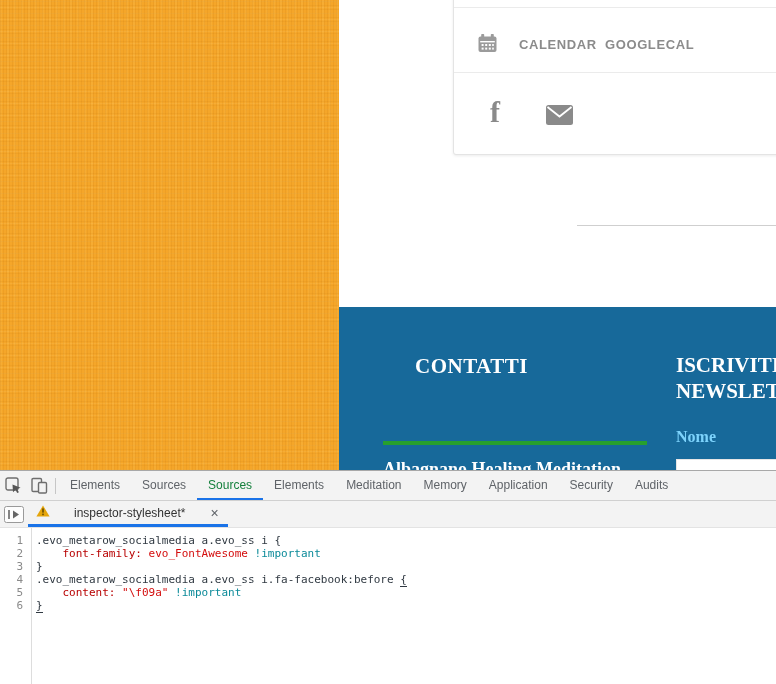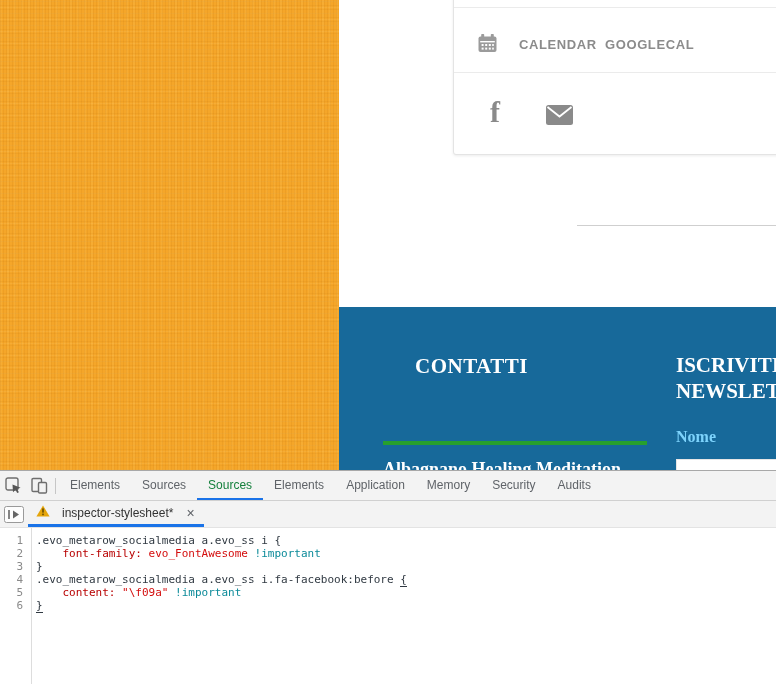--- a/index.html
+++ b/index.html
@@ -80,21 +80,21 @@
     display:flex;align-items:center;padding:0 11px;cursor:pointer;
     color:#5f6368;border-bottom:2px solid transparent;box-sizing:border-box;
   }
   .dt-tab.selected{color:#15803d;border-bottom-color:#1a73e8;}
   .dt-filebar{
     height:27px;background:#f3f3f3;border-bottom:1px solid #e3e3e3;
     display:flex;align-items:stretch;box-sizing:border-box;
   }
   .dt-navbtn{display:flex;align-items:center;justify-content:center;width:28px;cursor:pointer;}
   .dt-filetab{
-    display:flex;align-items:center;gap:12px;padding:0 8px;cursor:pointer;
+    display:flex;align-items:center;gap:24px;padding:0 8px;cursor:pointer;
     color:#333;border-bottom:3px solid #1a73e8;box-sizing:border-box;
   }
   .dt-filetab .close{color:#5f6368;font-size:14px;line-height:1;cursor:pointer;padding:0 1px;}
   .dt-editor{display:flex;height:156px;background:#fff;
     font-family:"DejaVu Sans Mono","Liberation Mono",monospace;font-size:11px;line-height:13px;}
   .dt-gutter{
     width:32px;border-right:1px solid #ddd;box-sizing:border-box;
     padding:6px 8px 0 0;text-align:right;color:#8a8a8a;flex:none;
   }
   .dt-code{margin:0;padding:6px 12px 0 4px;white-space:pre;color:#303942;flex:1;}
@@ -176,22 +176,23 @@
         <rect x="1" y="1.5" width="9.5" height="13" rx="1.2" fill="none" stroke="#6e6e6e" stroke-width="1.4"></rect>
         <rect x="7.5" y="5.5" width="8" height="10.5" rx="1.2" fill="#f3f3f3" stroke="#6e6e6e" stroke-width="1.4"></rect>
       </svg>
     </span>
     <span class="dt-sep"></span>
     <div class="dt-tabs" id="dt-tabs">
         <span class="dt-tab">Elements</span>
         <span class="dt-tab">Sources</span>
         <span class="dt-tab selected">Sources</span>
         <span class="dt-tab">Elements</span>
+        <span class="dt-tab">Meditation</span>
+        <span class="dt-tab">Memory</span>
         <span class="dt-tab">Application</span>
-        <span class="dt-tab">Memory</span>
         <span class="dt-tab">Security</span>
         <span class="dt-tab">Audits</span>
       </div>
   </div>
 
   <div class="dt-filebar">
     <span class="dt-navbtn">
       <svg width="20" height="17" viewBox="0 0 20 17">
         <rect x="0.5" y="0.5" width="19" height="16" rx="2" fill="#fdfdfd" stroke="#9a9a9a"></rect>
         <rect x="4.2" y="4" width="1.6" height="9" fill="#666"></rect>

